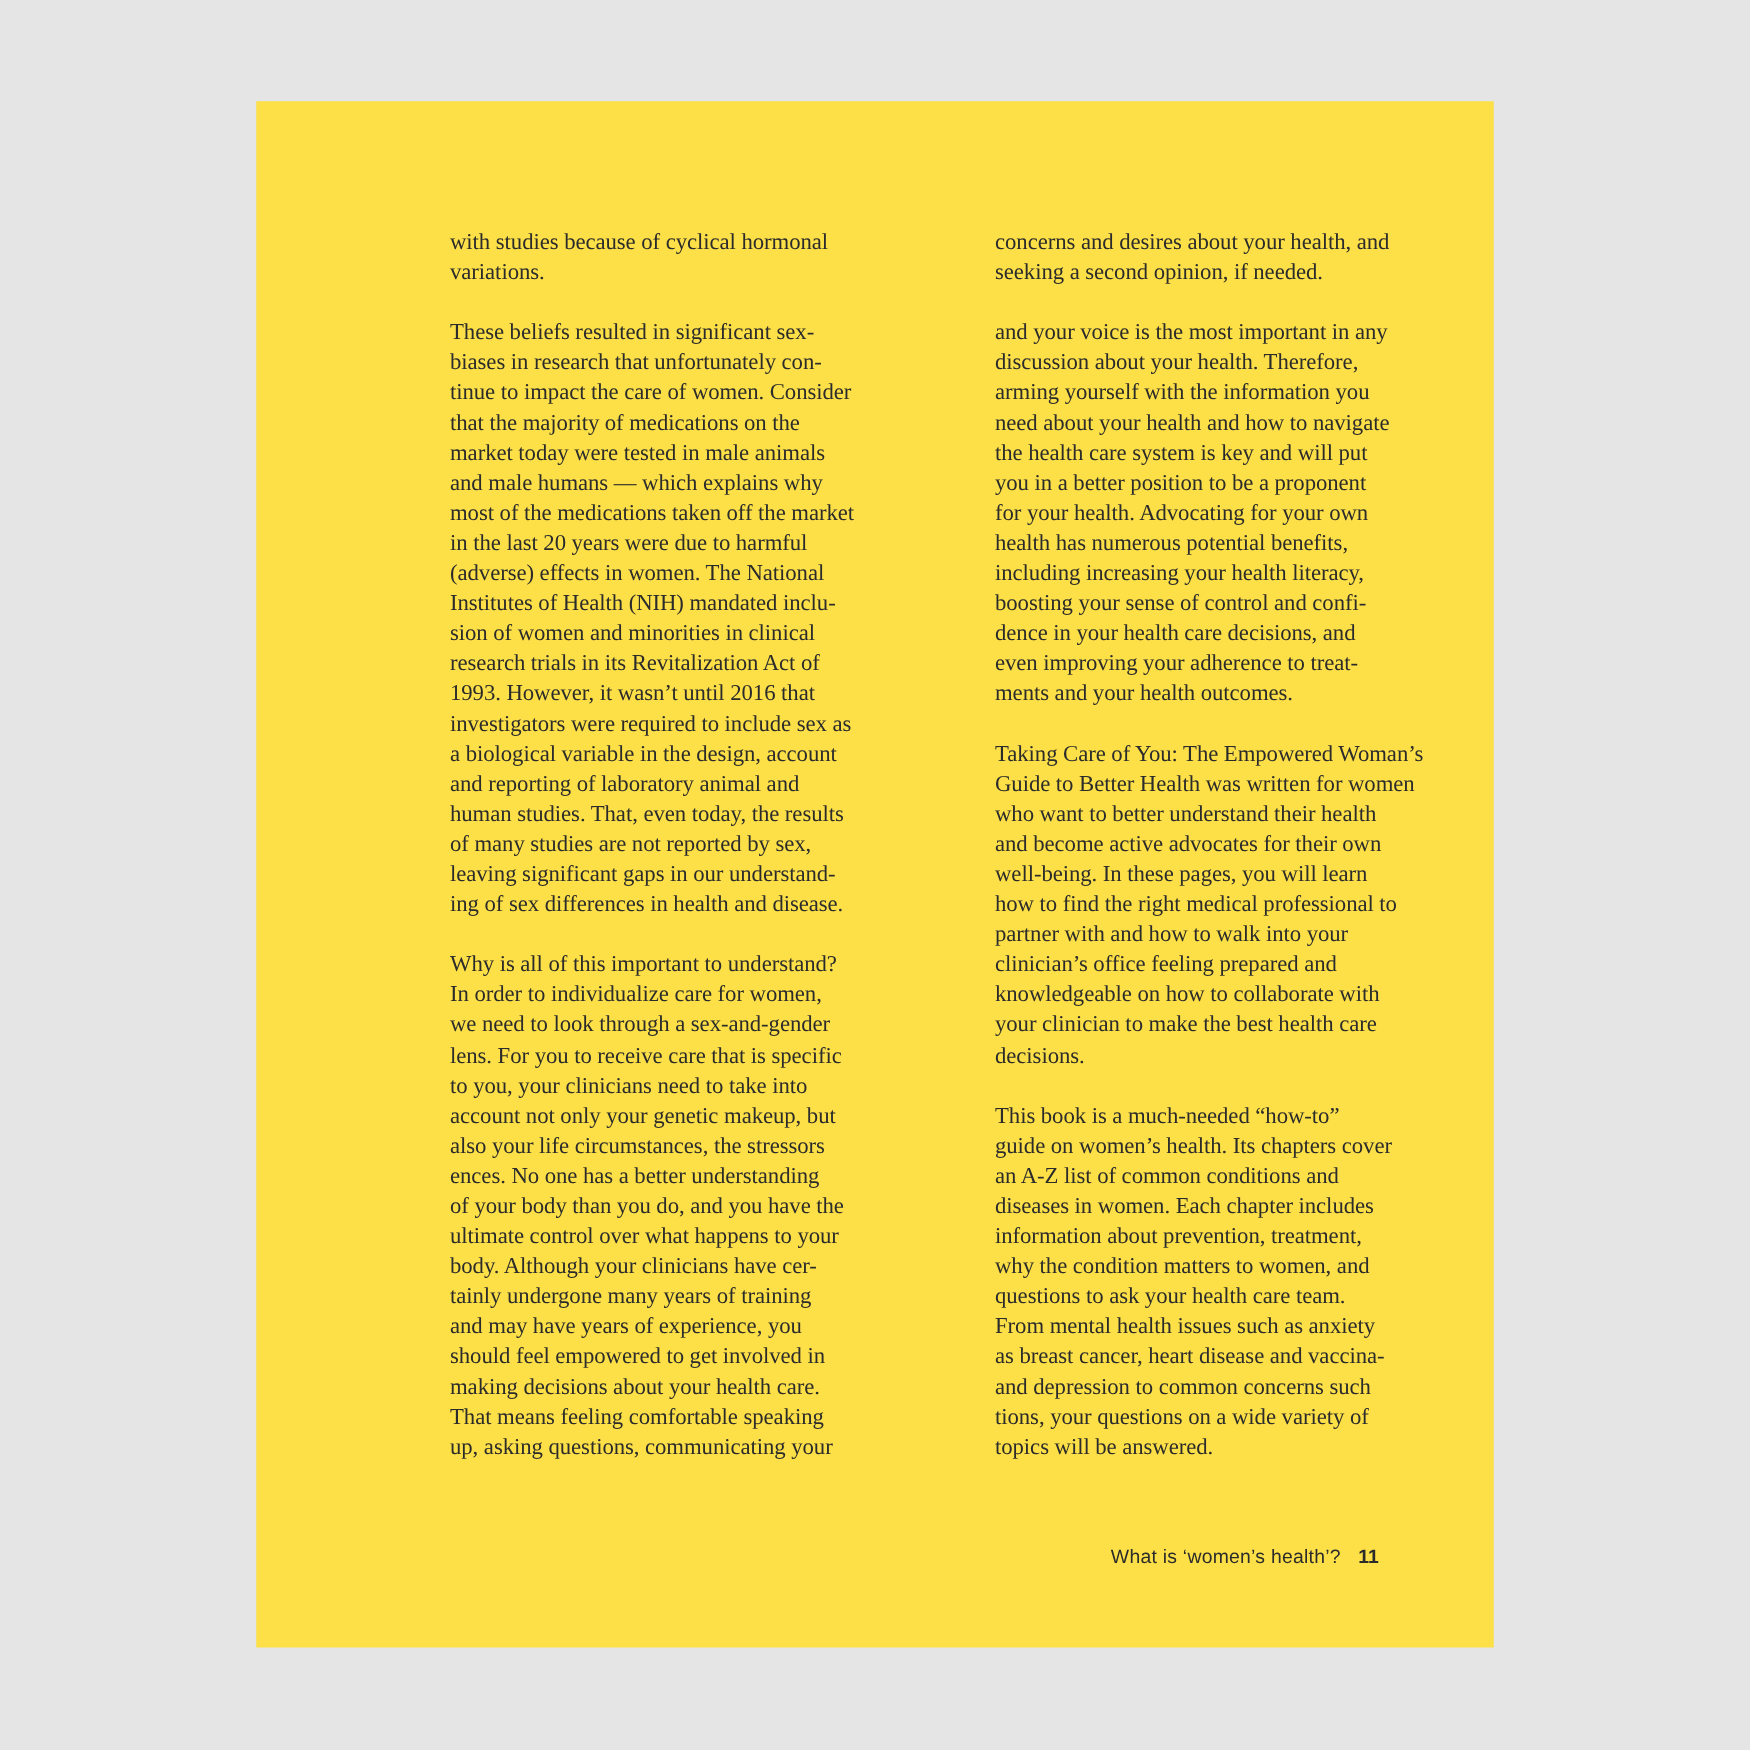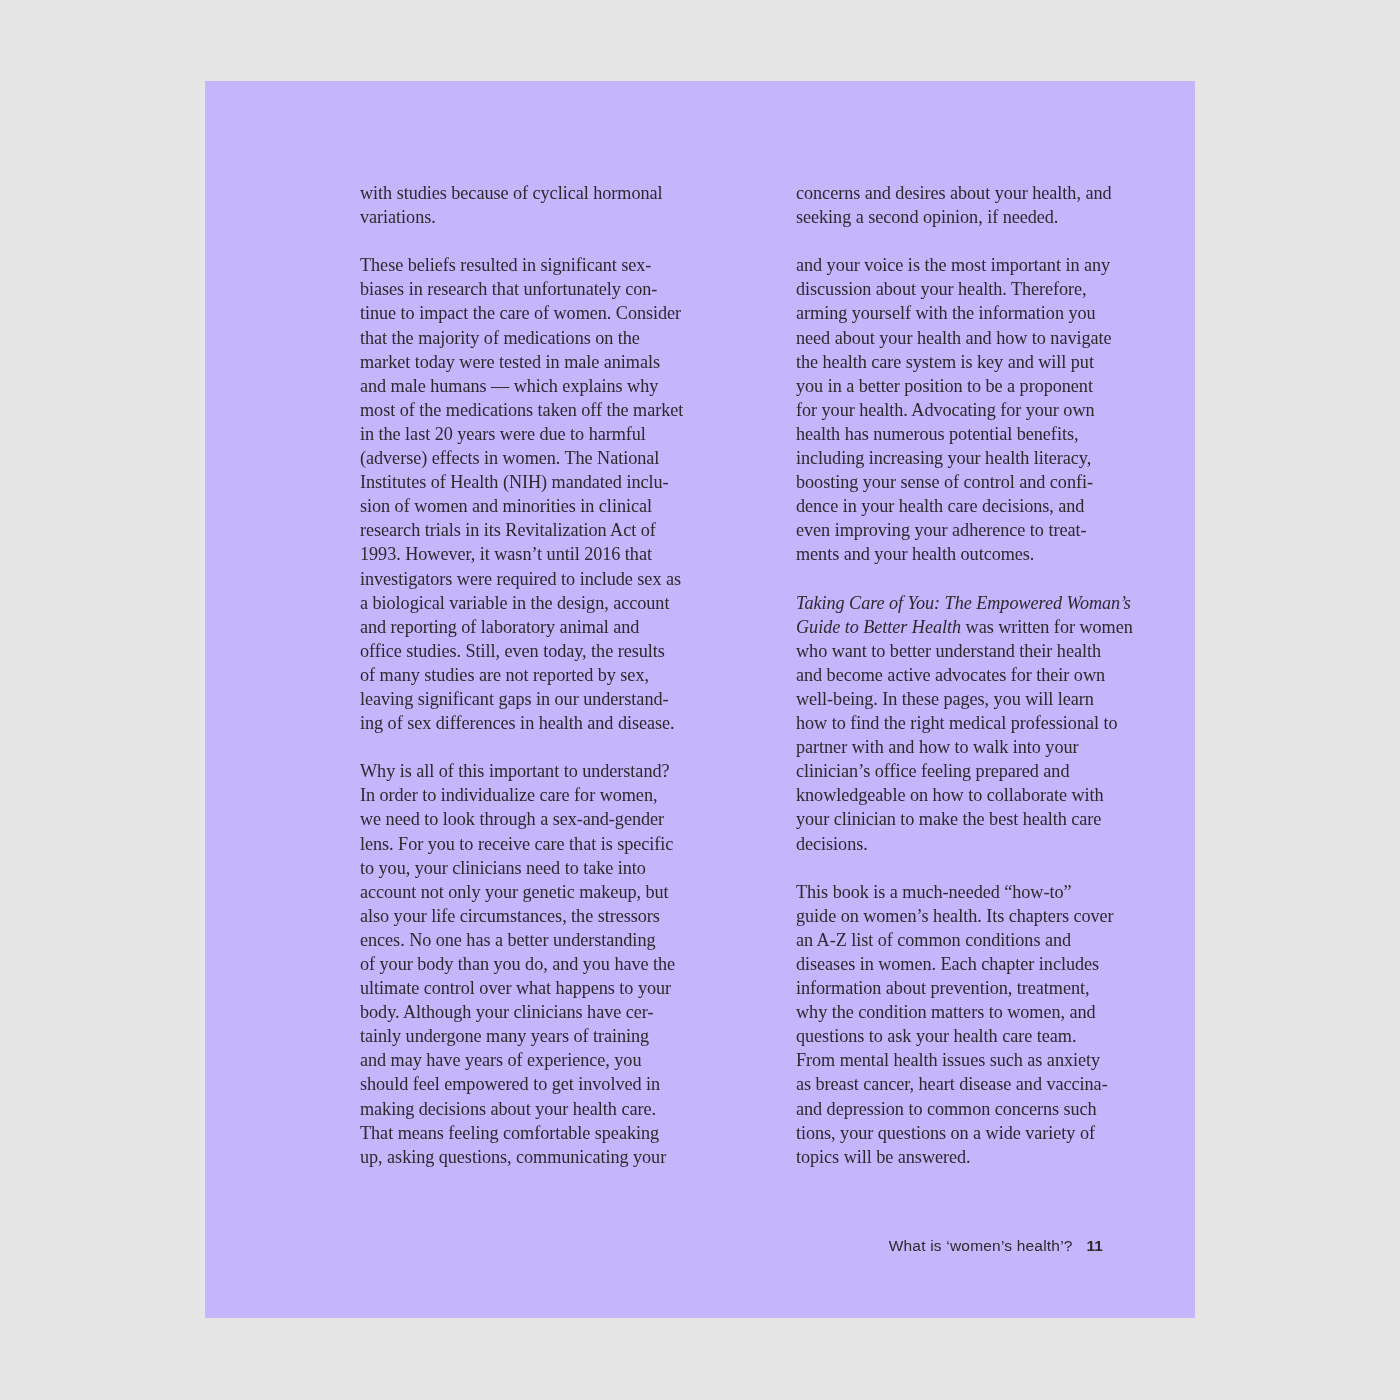--- a/index.html
+++ b/index.html
@@ -9,21 +9,21 @@
       height: 1400px;
       background: #e5e5e5;
       overflow: hidden;
     }
     .page {
       position: absolute;
       left: 205px;
       top: 81px;
       width: 990px;
       height: 1237px;
-      background: #c4b5fd;
+      background: #fde047;
     }
     .col {
       position: absolute;
       top: 100px;
       width: 362px;
       font-family: "Liberation Serif", "DejaVu Serif", serif;
       font-size: 18.2px;
       line-height: 24.1px;
       color: #2b2b2b;
       letter-spacing: -0.05px;
@@ -31,21 +31,20 @@
     .col-left { left: 155px; }
     .col-right { left: 551px; margin-left: 40px; }
     .para {
       margin: 0 0 24.1px 0;
     }
     .line {
       display: block;
       white-space: nowrap;
     }
     .para.italic-lead .it {
-      font-style: italic;
     }
     .footer {
       position: absolute;
       top: 1156px;
       right: 92px;
       font-family: Liberation Sans, sans-serif;
       font-size: 15.5px;
       color: #2b2b2b;
       white-space: nowrap;
     }
@@ -77,21 +76,21 @@
         <span class="line">most of the medications taken off the market</span>
         <span class="line">in the last 20 years were due to harmful</span>
         <span class="line">(adverse) effects in women. The National</span>
         <span class="line">Institutes of Health (NIH) mandated inclu-</span>
         <span class="line">sion of women and minorities in clinical</span>
         <span class="line">research trials in its Revitalization Act of</span>
         <span class="line">1993. However, it wasn’t until 2016 that</span>
         <span class="line">investigators were required to include sex as</span>
         <span class="line">a biological variable in the design, account</span>
         <span class="line">and reporting of laboratory animal and</span>
-        <span class="line">office studies. Still, even today, the results</span>
+        <span class="line">human studies. That, even today, the results</span>
         <span class="line">of many studies are not reported by sex,</span>
         <span class="line">leaving significant gaps in our understand-</span>
         <span class="line">ing of sex differences in health and disease.</span>
       </p>
     <p class="para">
         <span class="line">Why is all of this important to understand?</span>
         <span class="line">In order to individualize care for women,</span>
         <span class="line">we need to look through a sex-and-gender</span>
         <span class="line">lens. For you to receive care that is specific</span>
         <span class="line">to you, your clinicians need to take into</span>

